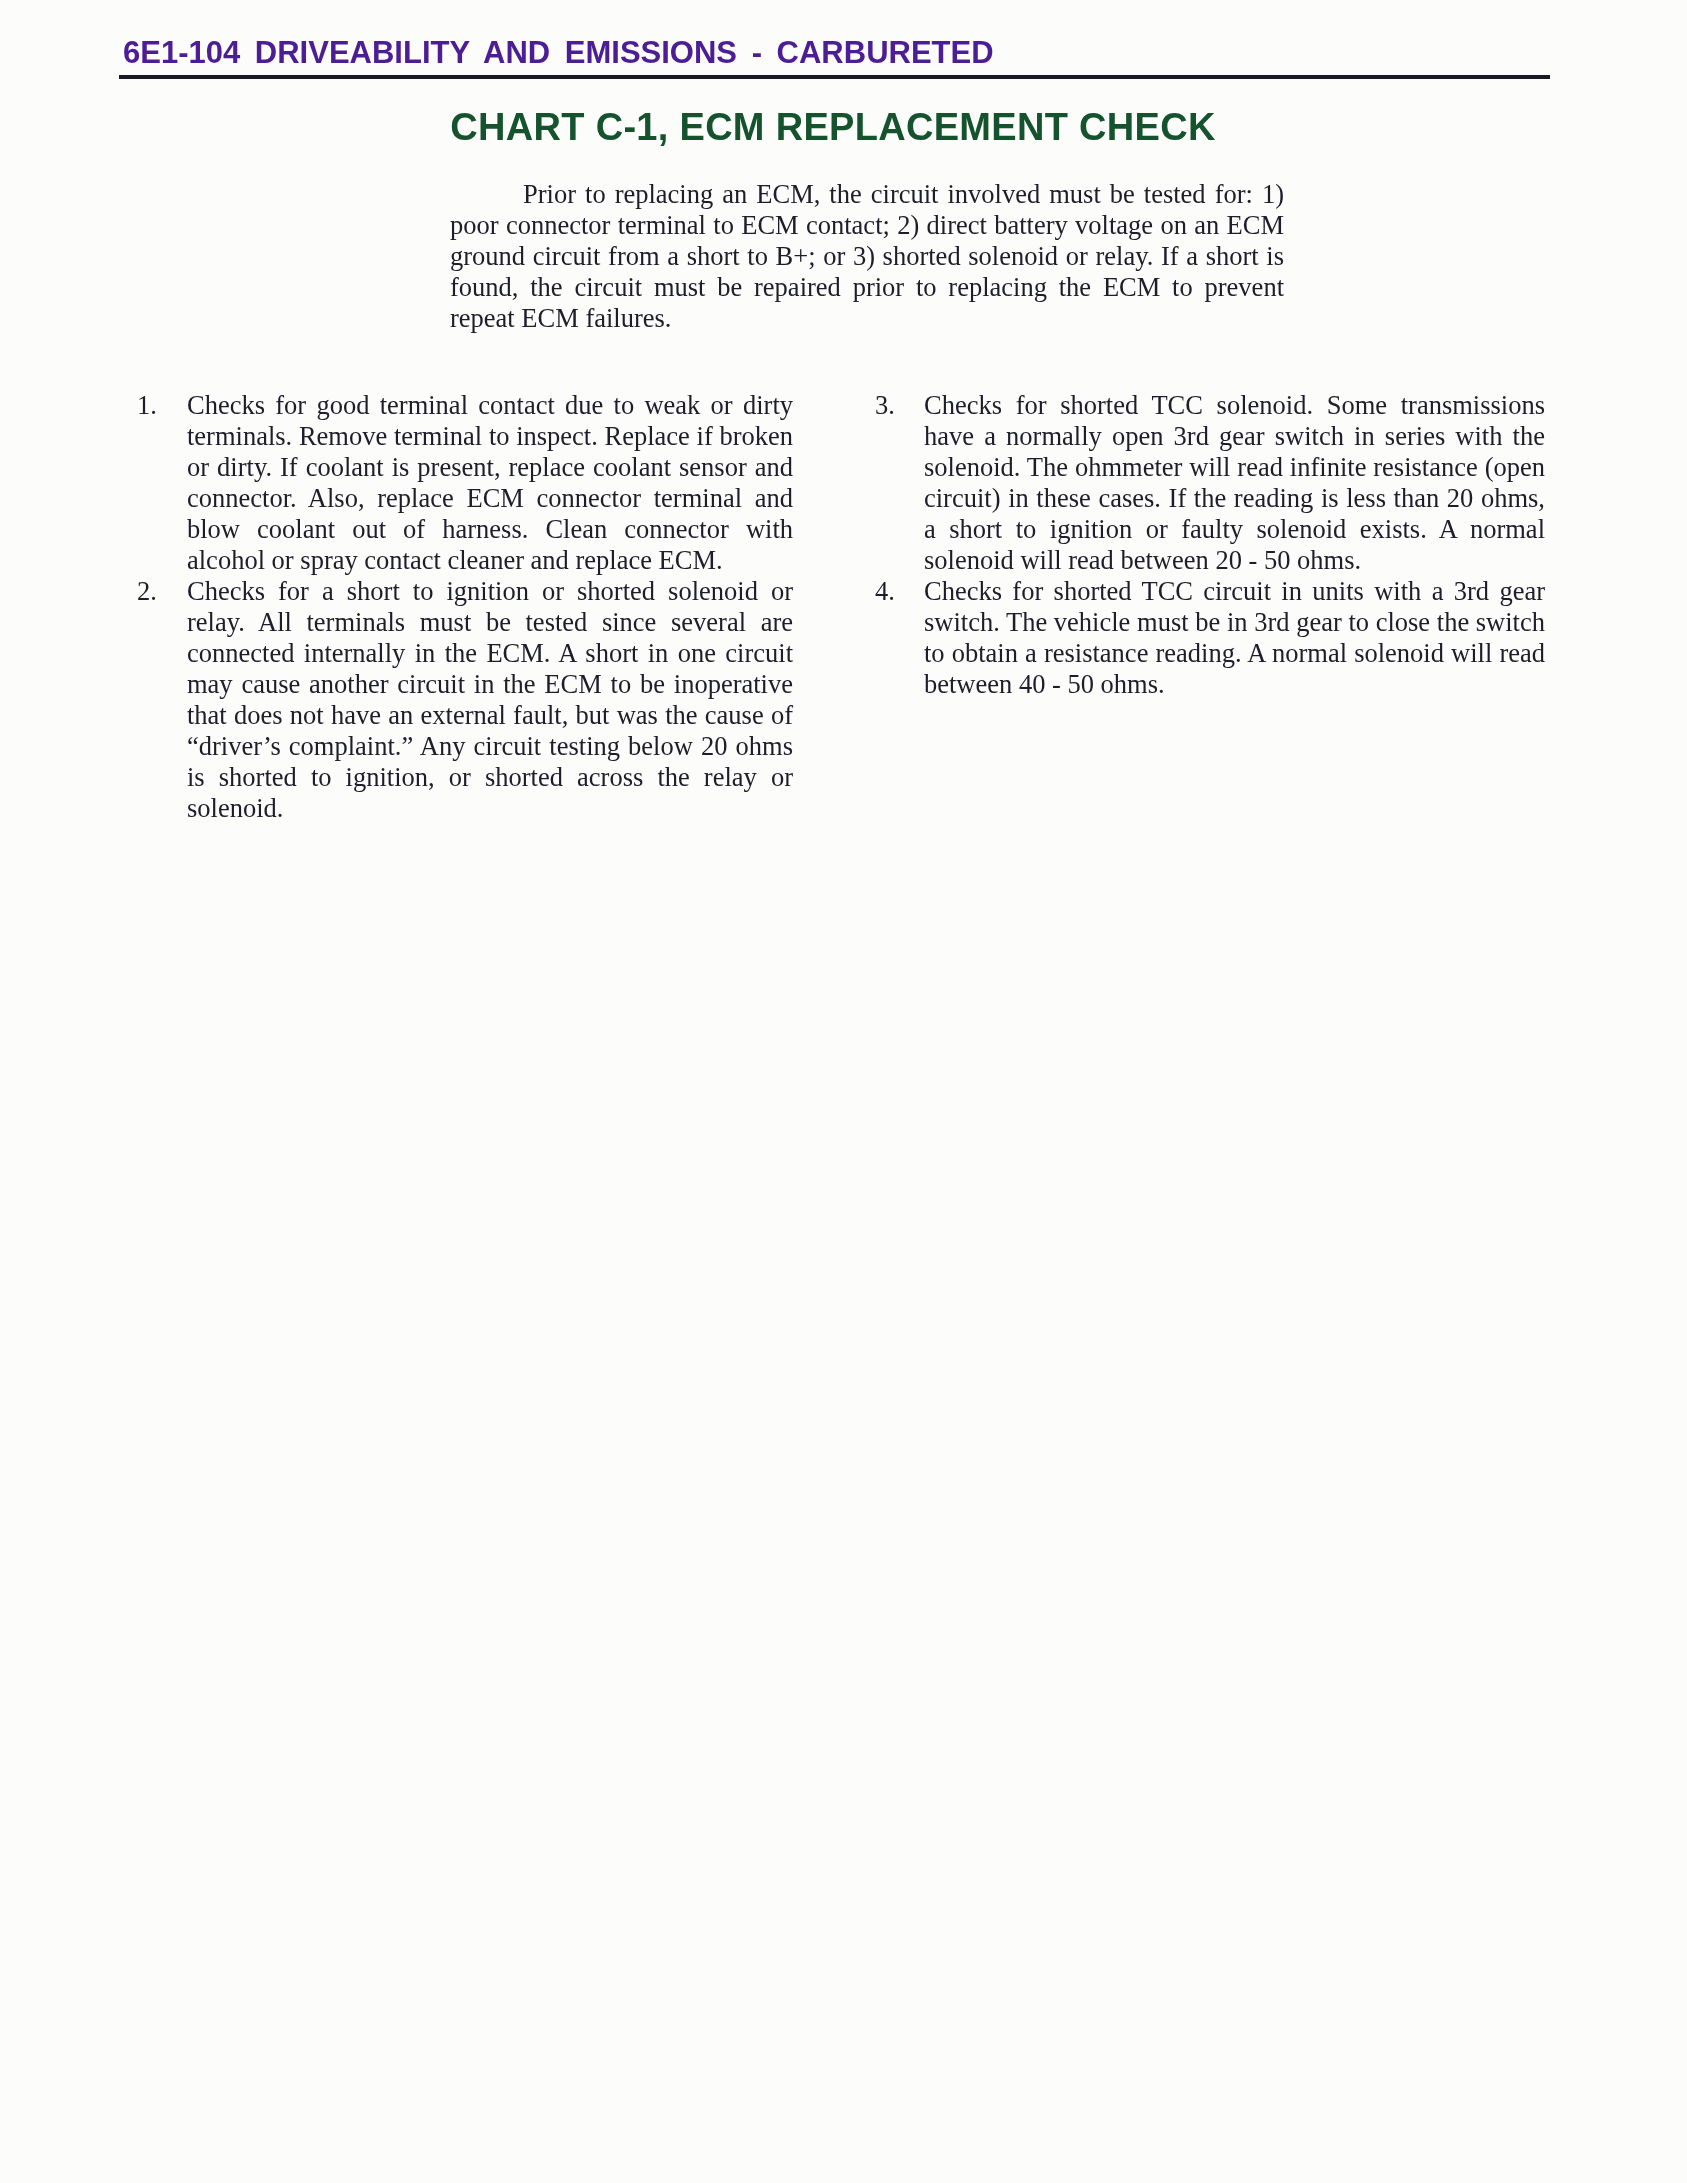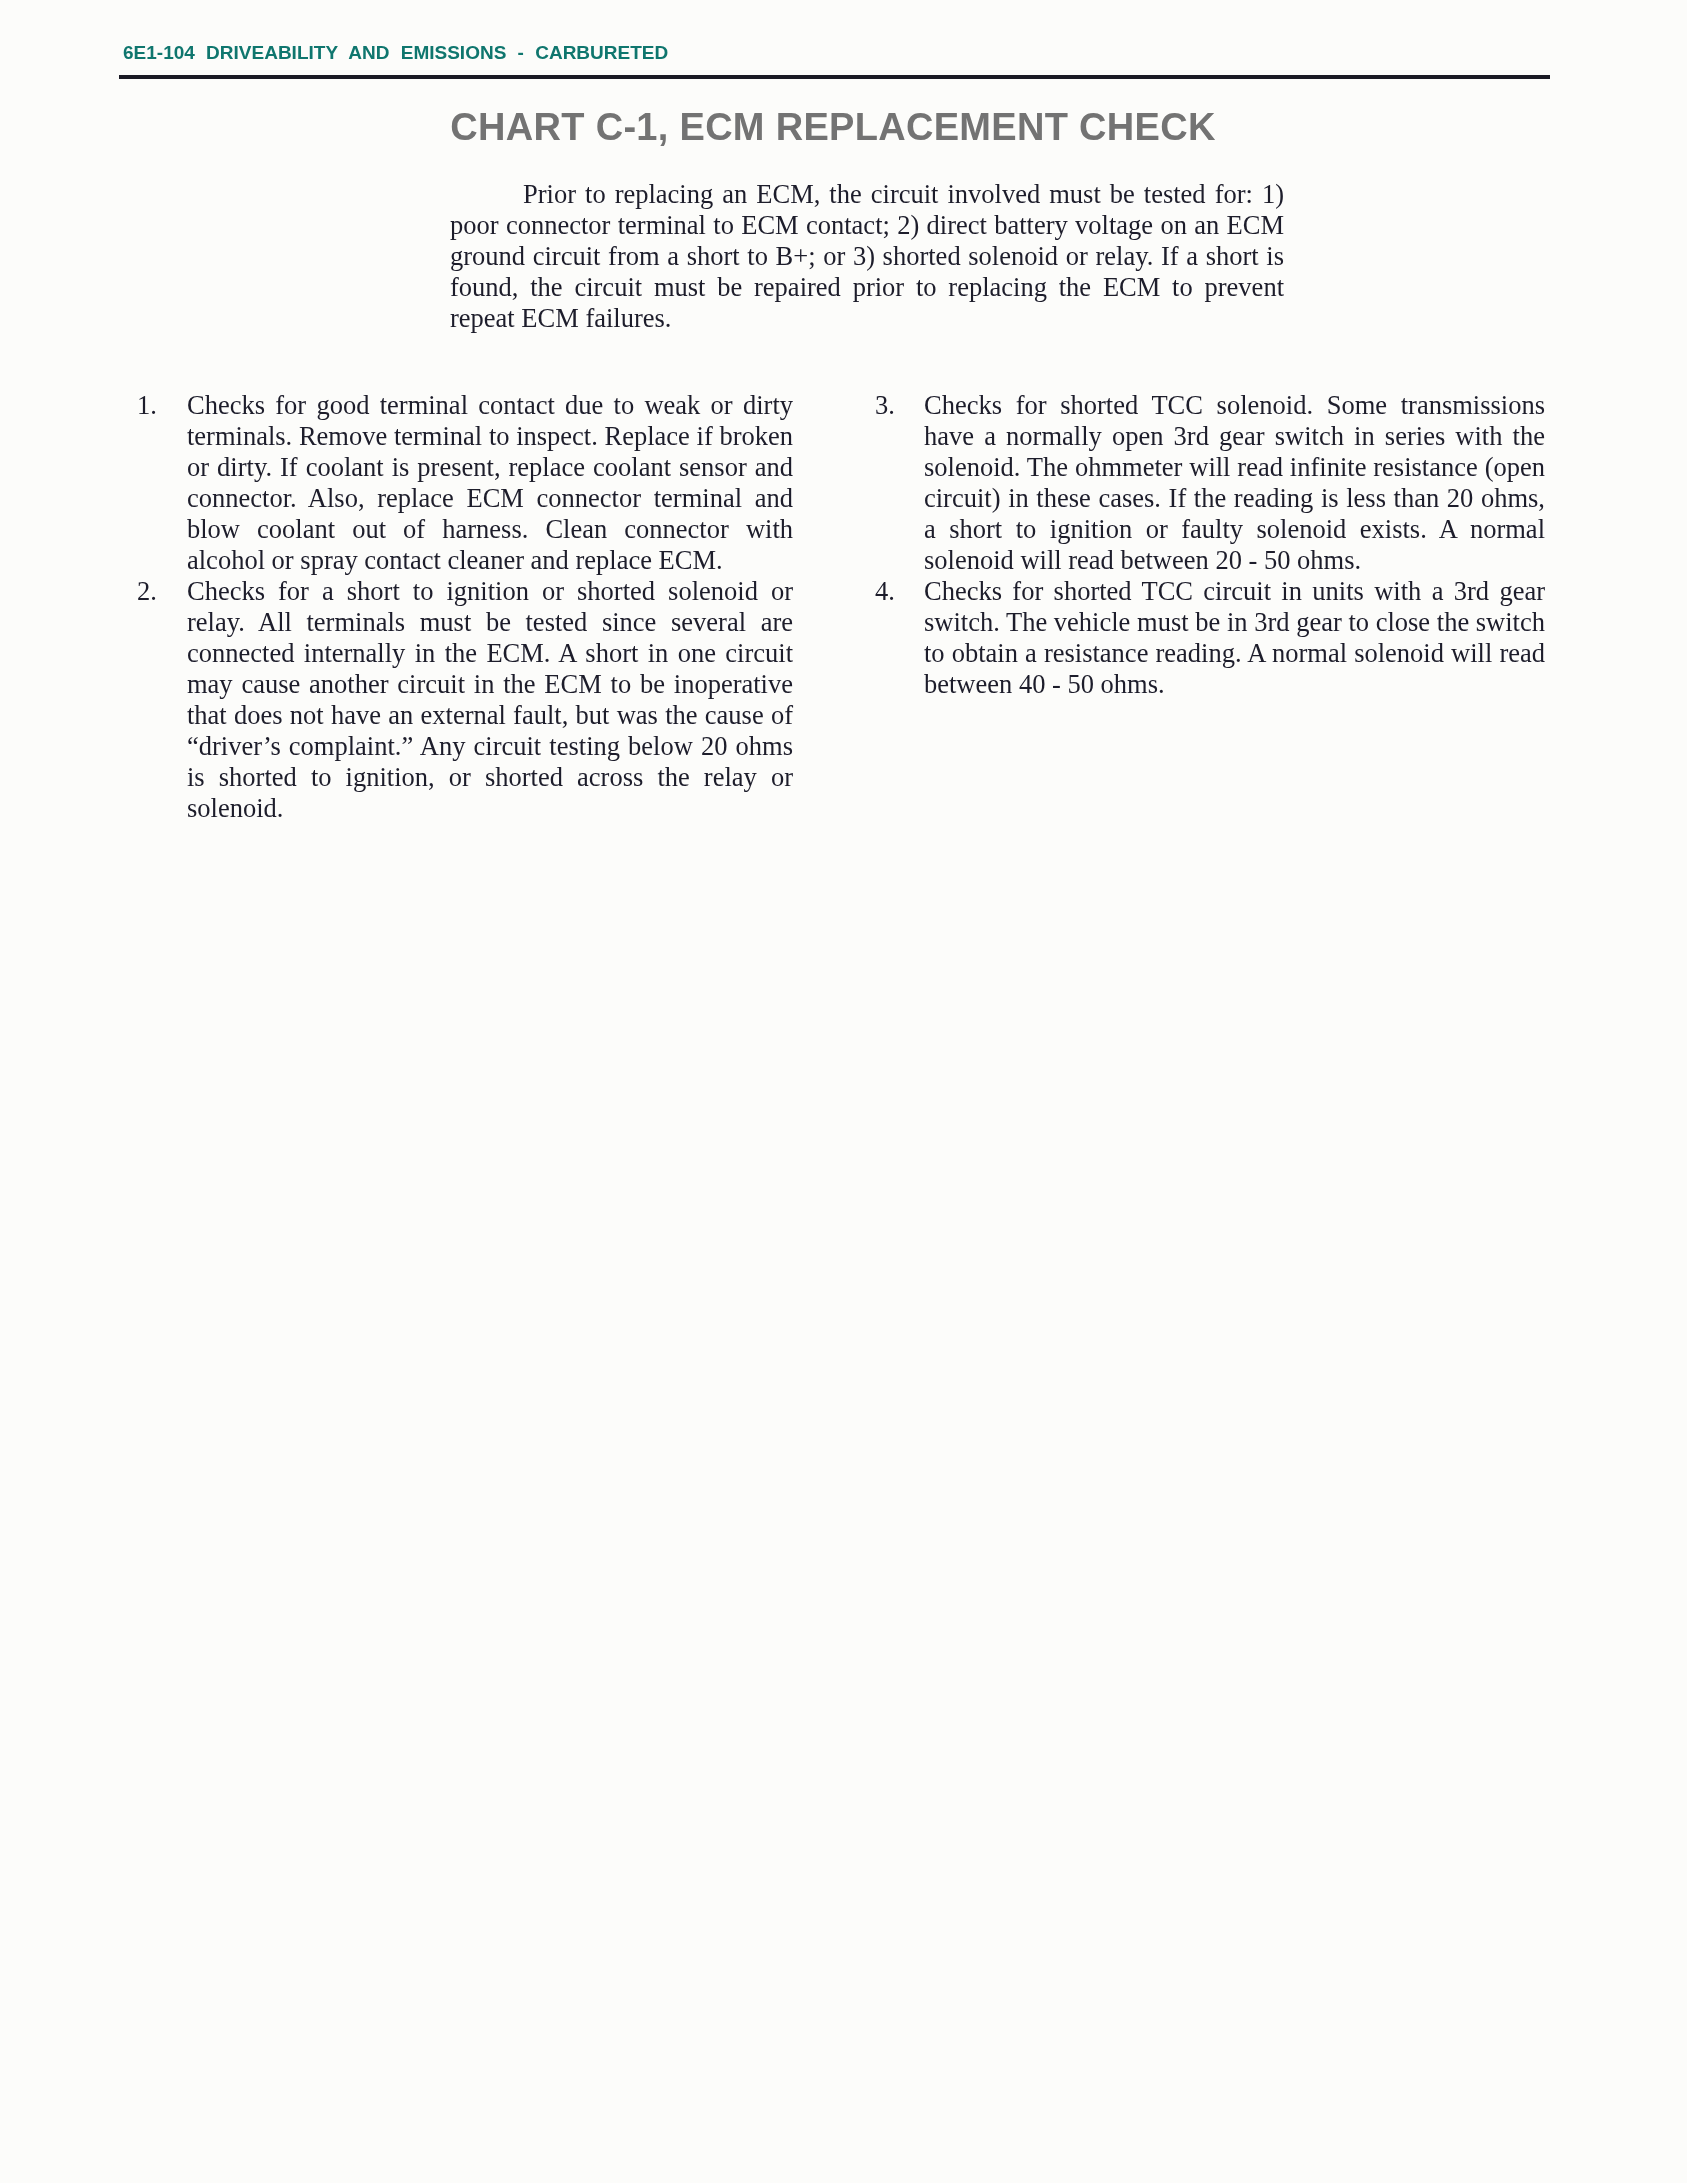--- a/index.html
+++ b/index.html
@@ -15,46 +15,46 @@
     overflow: hidden;
     font-family: "Liberation Serif", serif;
     color: #1d1d2b;
   }
   .running-header {
     position: absolute;
     left: 123px;
     top: 37px;
     font-family: "Liberation Sans", sans-serif;
     font-weight: bold;
-    font-size: 19px;
+    font-size: 31px;
     line-height: 32px;
     letter-spacing: 0px;
     word-spacing: 6px;
-    color: #0f766e;
+    color: #4c1d95;
     white-space: nowrap;
   }
   .header-rule {
     position: absolute;
     left: 119px;
     top: 75px;
     width: 1431px;
     height: 4px;
     background: #1a1a24;
   }
   .chart-title {
     position: absolute;
     left: 0;
     top: 106px;
     width: 1666px;
     text-align: center;
     font-family: "Liberation Sans", sans-serif;
     font-weight: bold;
     font-size: 38px;
     letter-spacing: 0.3px;
-    color: #737373;
+    color: #14532d;
     white-space: nowrap;
   }
   .intro {
     position: absolute;
     left: 410px;
     top: 179px;
     width: 834px;
     font-size: 26.5px;
     line-height: 31px;
     text-align: justify;

